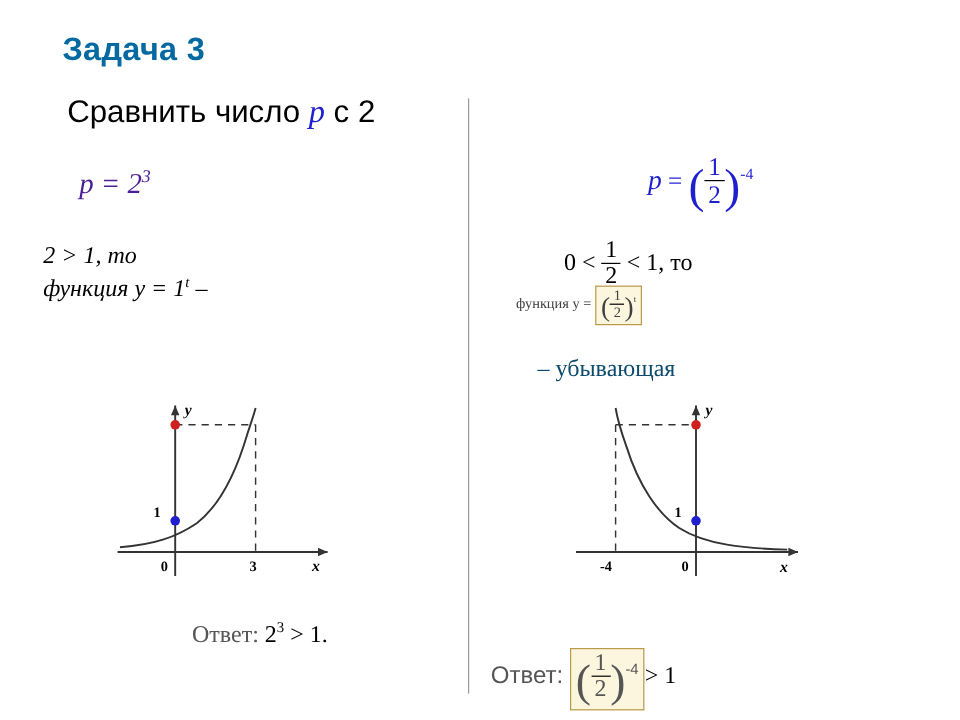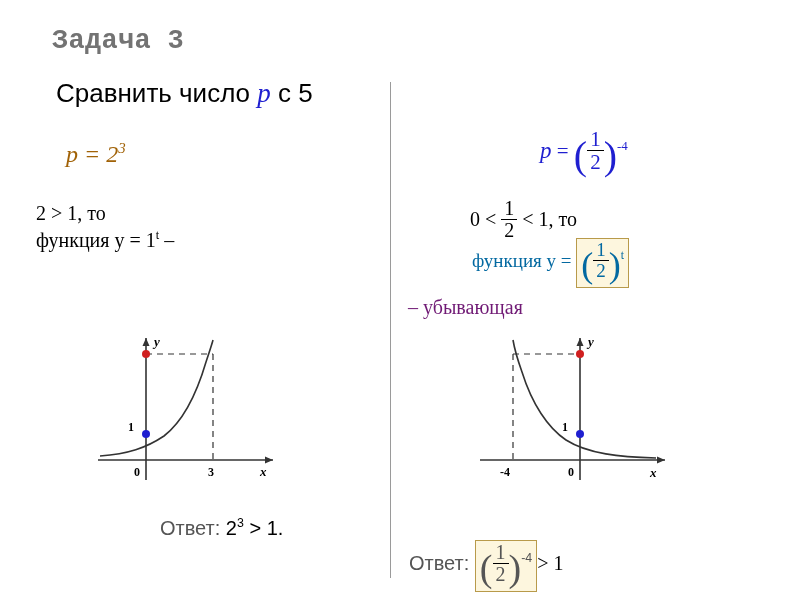--- a/index.html
+++ b/index.html
@@ -18,24 +18,24 @@
     position: relative;
     width: 800px;
     height: 600px;
   }
 
   
   .title {
     position: absolute;
     left: 52px;
     top: 26px;
-    font-family: Liberation Mono, monospace;
+    font-family: Liberation Sans, sans-serif;
     font-size: 27px;
     font-weight: bold;
-    color: #737373;
+    color: #0369a1;
     letter-spacing: 0.3px;
   }
   .subtitle {
     position: absolute;
     left: 56px;
     top: 78px;
     font-family: "Liberation Sans", sans-serif;
     font-size: 26px;
     color: #000000;
     white-space: nowrap;
@@ -87,37 +87,38 @@
   }
 
   
   .left-formula {
     position: absolute;
     left: 66px;
     top: 140px;
     font-family: "Liberation Serif", serif;
     font-style: italic;
     font-size: 24px;
-    color: #a16207;
+    color: #4c1d95;
   }
   .left-text {
     position: absolute;
     left: 36px;
     top: 200px;
     font-family: "Liberation Serif", serif;
     font-size: 20px;
     line-height: 1.35;
     color: #000;
     width: 330px;
+    font-style: italic;
   }
   .left-answer {
     position: absolute;
     left: 160px;
     top: 516px;
-    font-family: Liberation Sans, sans-serif;
+    font-family: Liberation Serif, serif;
     font-size: 20px;
     color: #555555;
   }
   .left-answer .ans-val {
     color: #000000;
   }
 
   
   .right-formula {
     position: absolute;
@@ -138,32 +139,31 @@
     font-family: "Liberation Serif", serif;
     font-size: 20px;
     color: #000;
     white-space: nowrap;
   }
   .right-line2 {
     position: absolute;
     left: 430px;
     top: 238px;
     font-family: "Liberation Serif", serif;
-    font-size: 19px;
-    color: #0369a1;
-    white-space: nowrap;
-    margin-left: 42px;
+    font-size: 12px;
+    color: #404040;
+    white-space: nowrap;
   }
   .right-line3 {
     position: absolute;
-    left: 408px;
+    left: 448px;
     top: 296px;
     font-family: "Liberation Serif", serif;
     font-size: 20px;
-    color: #701a75;
+    color: #0c4a6e;
   }
   .right-answer {
     position: absolute;
     left: 409px;
     top: 540px;
     font-family: "Liberation Sans", sans-serif;
     font-size: 20px;
     color: #555555;
     white-space: nowrap;
   }
@@ -182,21 +182,21 @@
   .graph svg { display: block; }
 </style>
 </head>
 <body>
 
 <div class="slide">
 
   <div class="title">Задача 3</div>
 
   <div class="subtitle">
-    <span>Сравнить число </span><span class="var-p">p</span><span> с 5</span>
+    <span>Сравнить число </span><span class="var-p">p</span><span> с 2</span>
   </div>
 
   <div class="divider"></div>
 
   <div class="left-formula">
     <span>p</span><span> = </span><span>2</span><sup class="exp">3</sup>
   </div>
 
   <div class="left-text">
     <div>2 &gt; 1, то</div>

